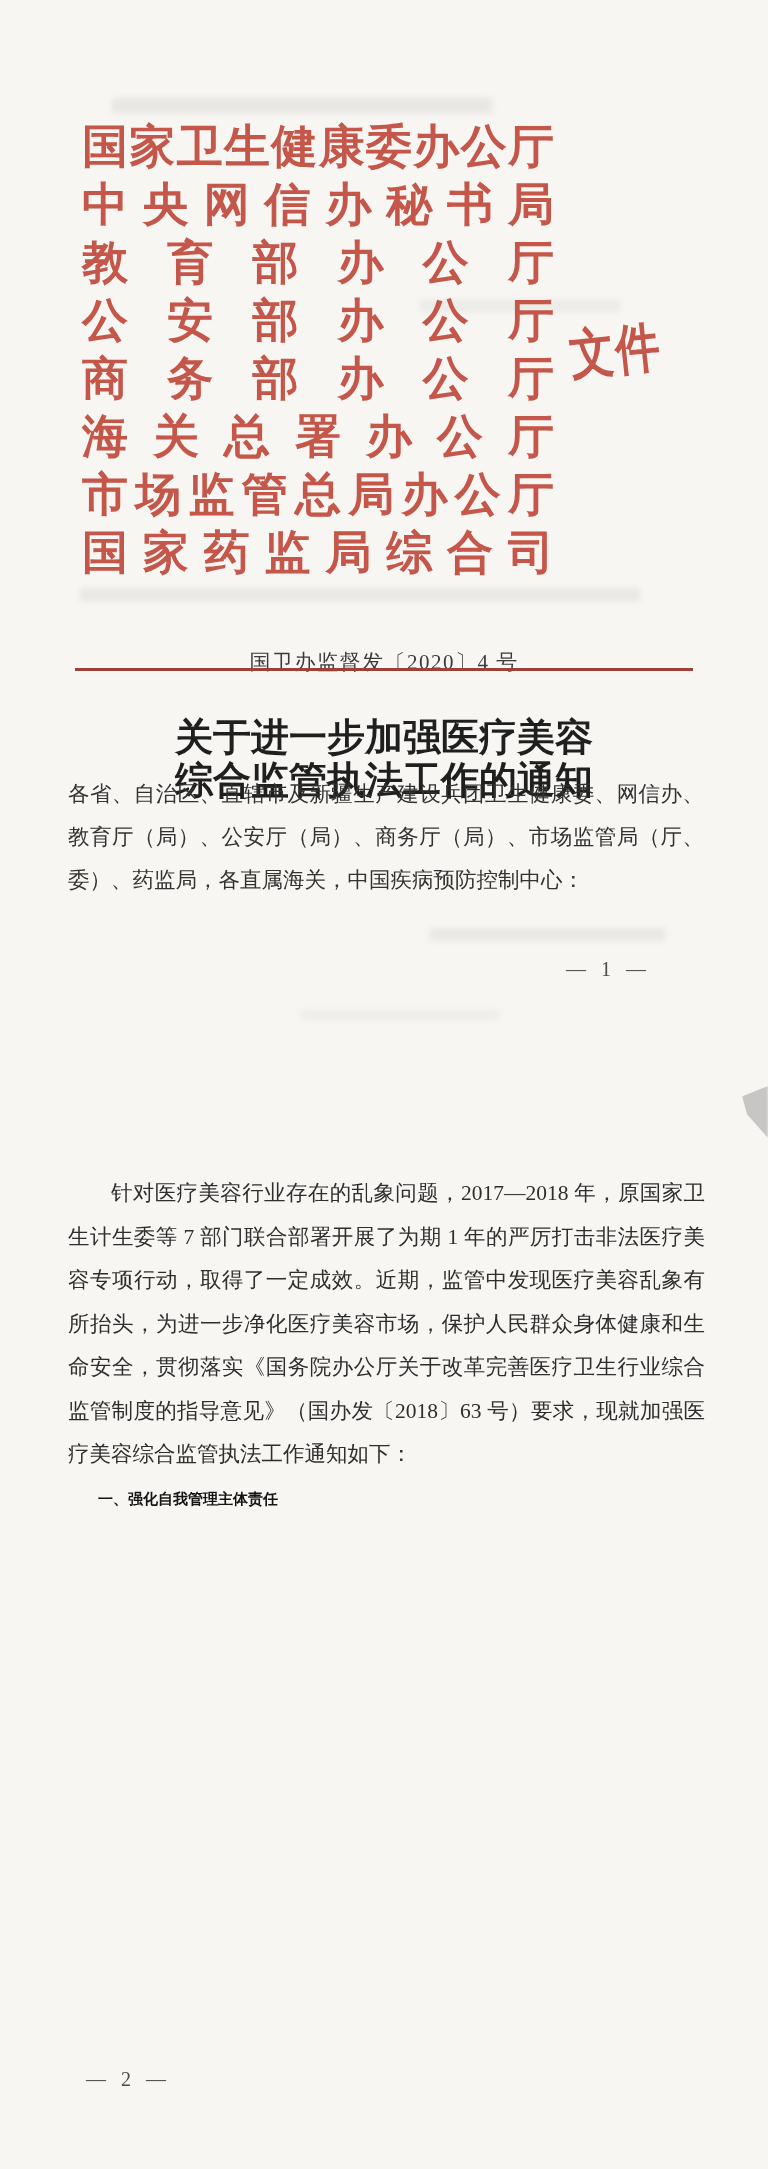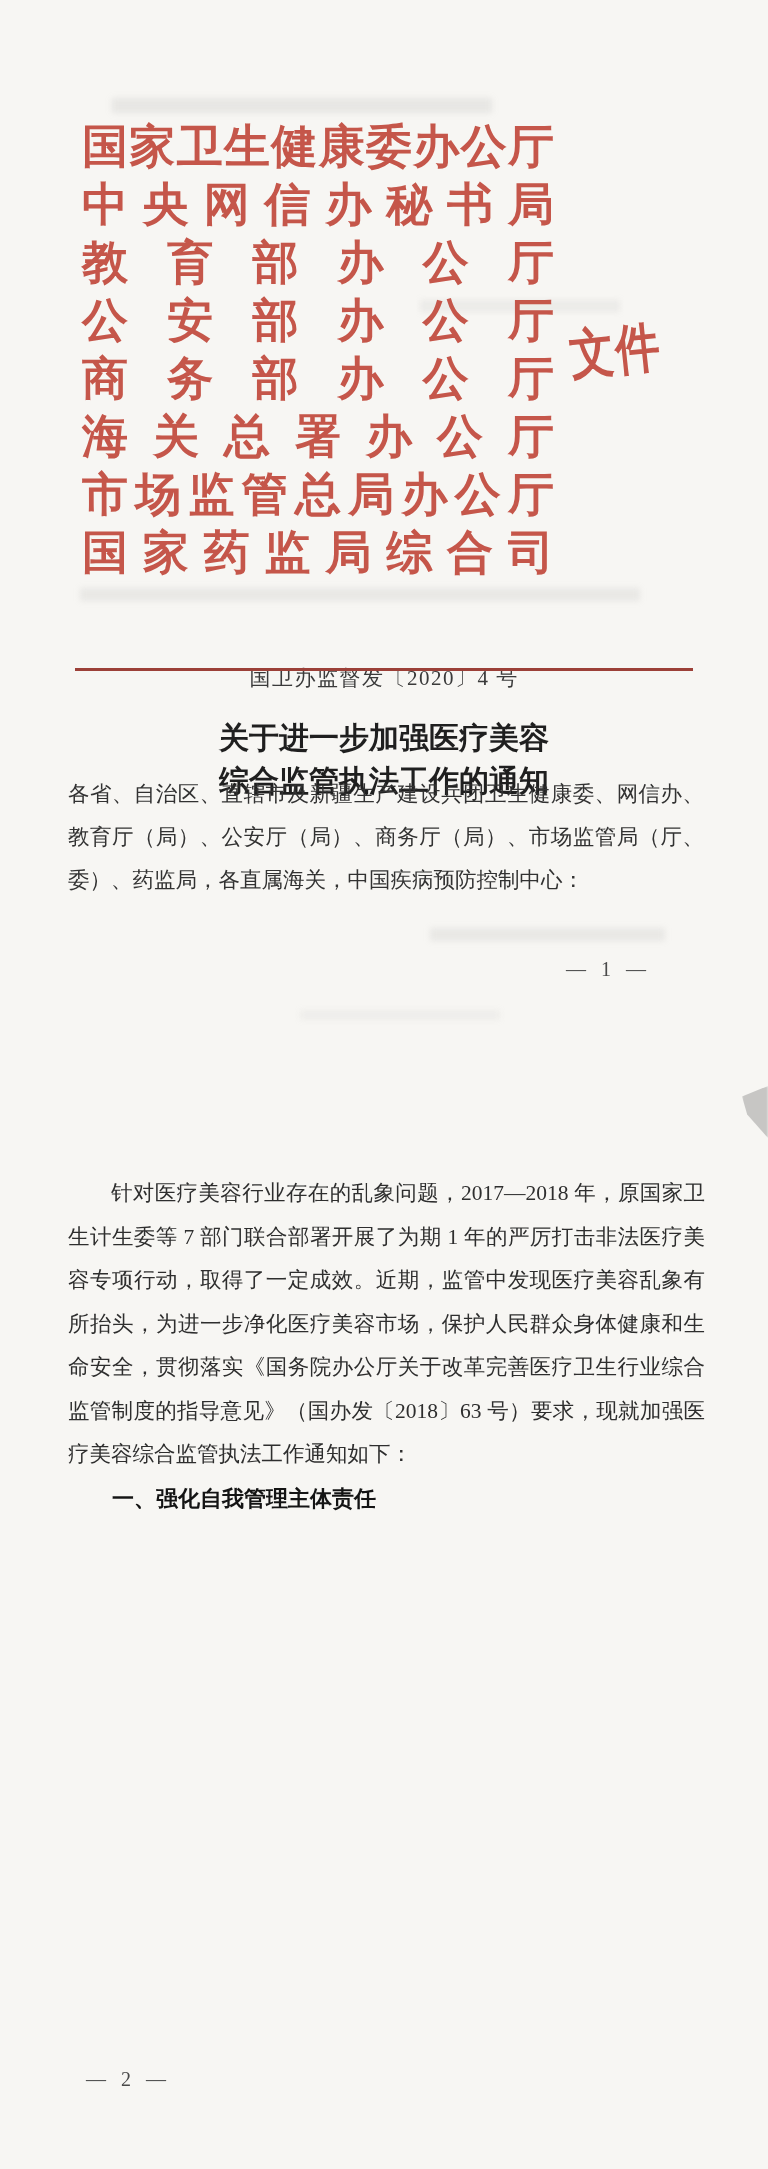--- a/index.html
+++ b/index.html
@@ -25,32 +25,32 @@
   }
   .wenjian{
     position:absolute;left:566px;top:320px;
     font-size:54px;font-weight:bold;color:#c5564a;
     letter-spacing:2px;
     transform:rotate(-6deg) scaleX(.82);
     transform-origin:left top;
     white-space:nowrap;
   }
   .doc-number{
-    position:absolute;top:664px;left:0;width:768px;
+    position:absolute;top:648px;left:0;width:768px;
     text-align:center;
     font-size:21px;letter-spacing:1.5px;color:#3a3a3a;
   }
   .red-line{
     position:absolute;top:668px;left:75px;width:618px;height:3px;
     background:#9c4038;
   }
   .doc-title{
     position:absolute;top:716px;left:0;width:768px;
     text-align:center;font-weight:bold;color:#1f1f1f;
-    font-size:30px;line-height:43px;
+    font-size:38px;line-height:43px;
     font-family:"Liberation Serif","DejaVu Serif",serif;
   }
   .addressee{
     position:absolute;top:773px;left:68px;width:636px;
     font-size:21.5px;line-height:43px;
     text-align:justify;color:#323232;
   }
   .page-num-1{
     position:absolute;top:958px;left:566px;
     font-size:20px;color:#4a4a4a;word-spacing:10px;
@@ -58,21 +58,21 @@
   
   .page2{
     position:absolute;top:1172px;left:68px;width:637px;
     font-size:21.5px;line-height:43.5px;
     text-align:justify;color:#2e2e2e;
   }
   .page2 p{margin:0;text-indent:2em;}
   .section-heading{
     font-weight:bold;color:#141414;
     font-family:"Liberation Sans","DejaVu Sans",sans-serif;
-    font-size:22px;
+    font-size:15px;
   }
   .page-num-2{
     position:absolute;top:2068px;left:86px;
     font-size:20px;color:#4a4a4a;word-spacing:10px;
   }
   
   .smudge{position:absolute;filter:blur(3px);pointer-events:none;}
   .sm1{left:112px;top:98px;width:380px;height:15px;background:rgba(150,150,150,.16);}
   .sm2{left:420px;top:300px;width:200px;height:12px;background:rgba(160,160,160,.12);}
   .sm3{left:80px;top:588px;width:560px;height:13px;background:rgba(150,150,150,.14);}

